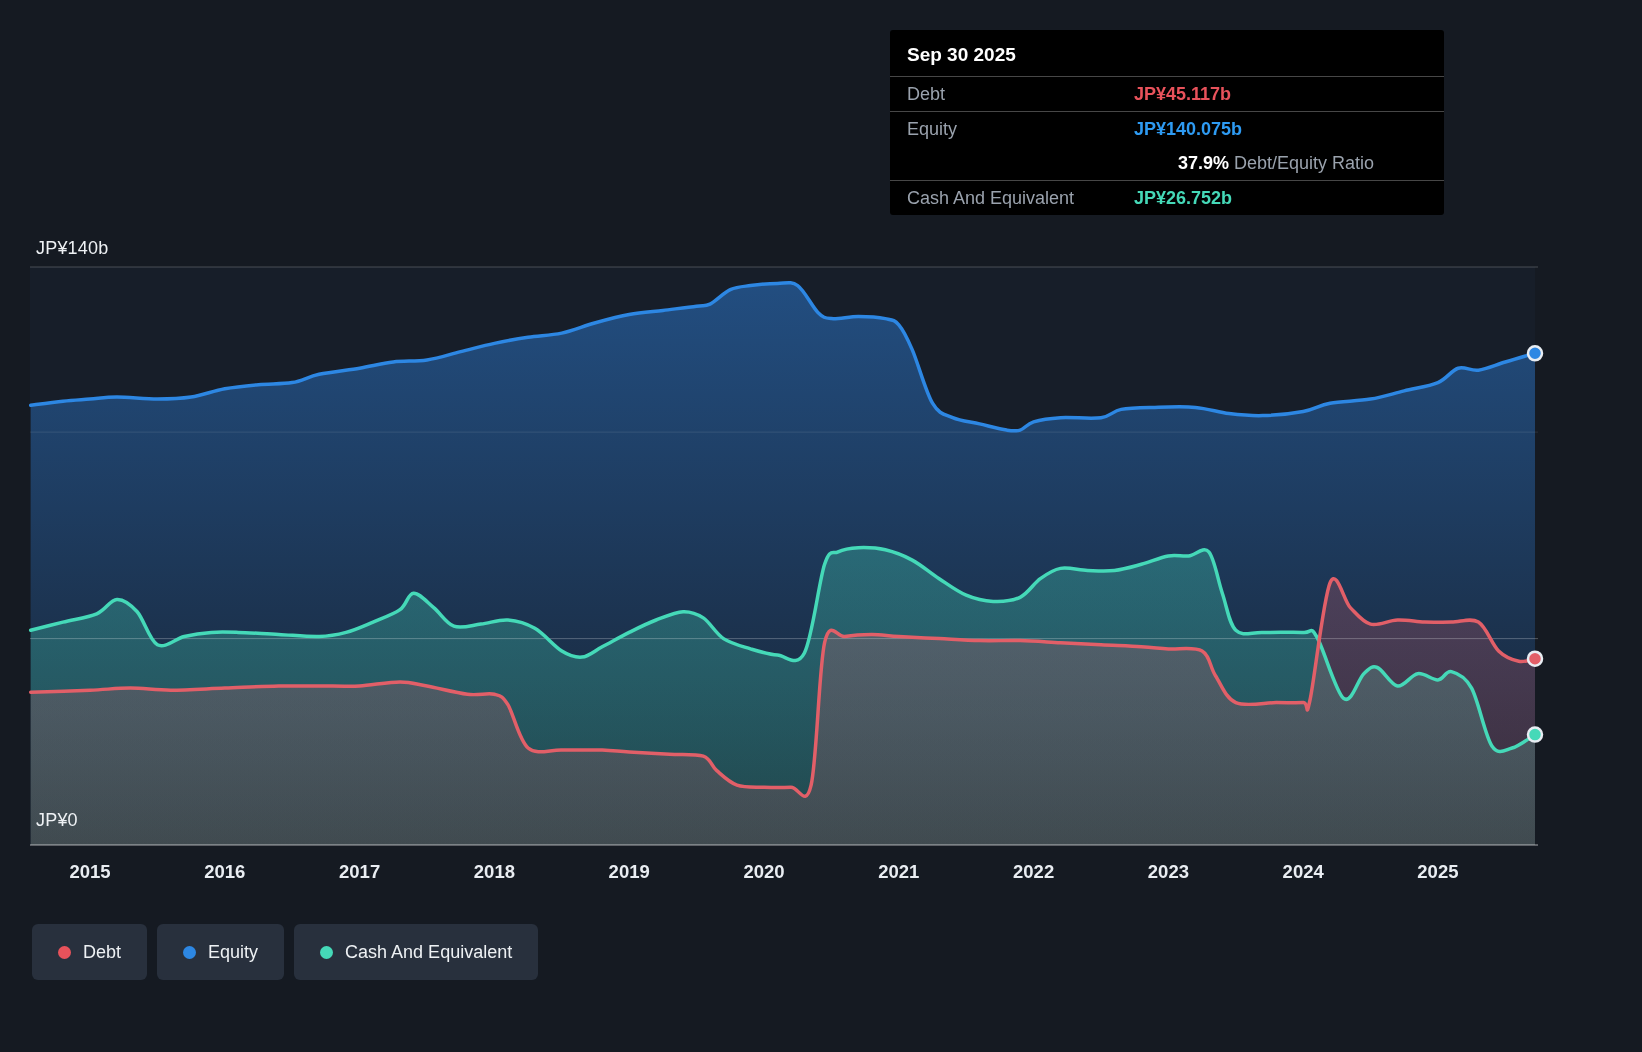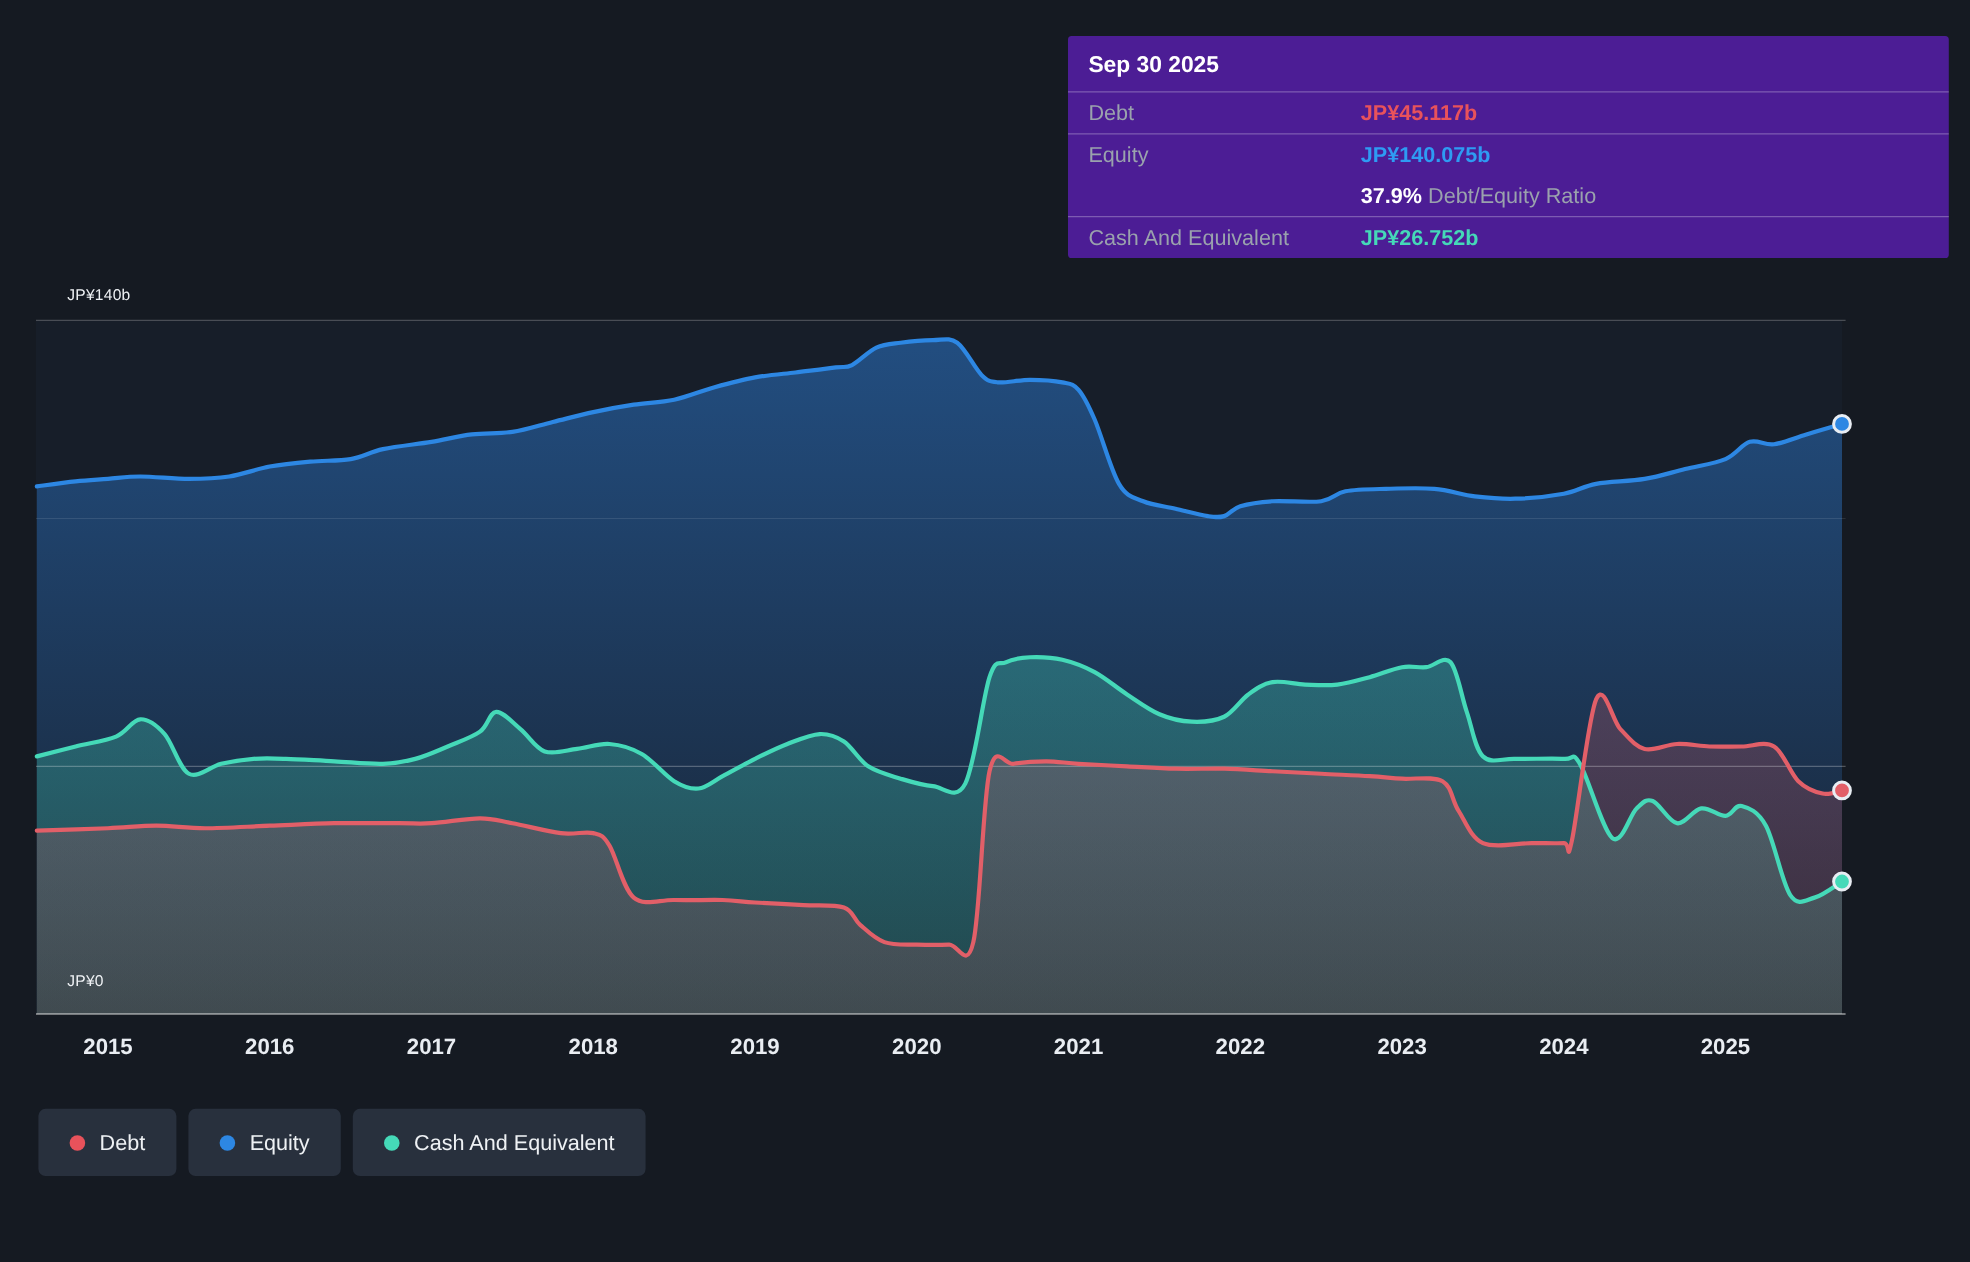--- a/index.html
+++ b/index.html
@@ -1,29 +1,29 @@
 <!DOCTYPE html>
 <html><head>
 <meta charset="utf-8">
 <style>
   html,body{margin:0;padding:0;background:#151a22;}
   body{width:1642px;height:1052px;position:relative;overflow:hidden;
        font-family:"Liberation Sans", sans-serif;color:#e9edf2;}
   #chart-svg{position:absolute;left:0;top:0;}
-  .y-label{position:absolute;left:56px;font-size:13px;color:#eef1f4;letter-spacing:.2px;}
+  .y-label{position:absolute;left:36px;font-size:18px;color:#eef1f4;letter-spacing:.2px;}
   #y-top{top:238px;}
   #y-bottom{top:810px;}
-  .tooltip{position:absolute;left:890px;top:30px;width:734px;background:#4c1d95;
+  .tooltip{position:absolute;left:890px;top:30px;width:554px;background:#000000;
            border-radius:3px;box-sizing:border-box;z-index:5;}
   .tt-title{font-size:19px;font-weight:700;color:#ffffff;padding:14px 17px 10px 17px;}
   .tt-row{display:flex;align-items:baseline;padding:5px 17px;font-size:18px;line-height:24px;}
   .tt-row.bordered{border-top:1px solid rgba(255,255,255,0.28);}
   .tt-label{width:227px;flex:0 0 227px;color:#9aa2ad;}
   .tt-val{font-weight:700;}
-  .tt-ratio-bold{font-weight:700;color:#ffffff;}
+  .tt-ratio-bold{font-weight:700;color:#ffffff;margin-left:44px;}
   .tt-ratio-rest{color:#9aa2ad;font-weight:400;margin-top:34px;}
   #legend{position:absolute;left:32px;top:924px;display:flex;gap:10px;}
   .pill{display:flex;align-items:center;gap:12px;background:#28303d;border-radius:6px;
         height:56px;padding:0 26px;cursor:pointer;}
   .dot{width:13px;height:13px;border-radius:50%;flex:0 0 13px;}
   .pill-label{font-size:18px;color:#eef1f4;}
 </style>
 </head>
 <body>
 

